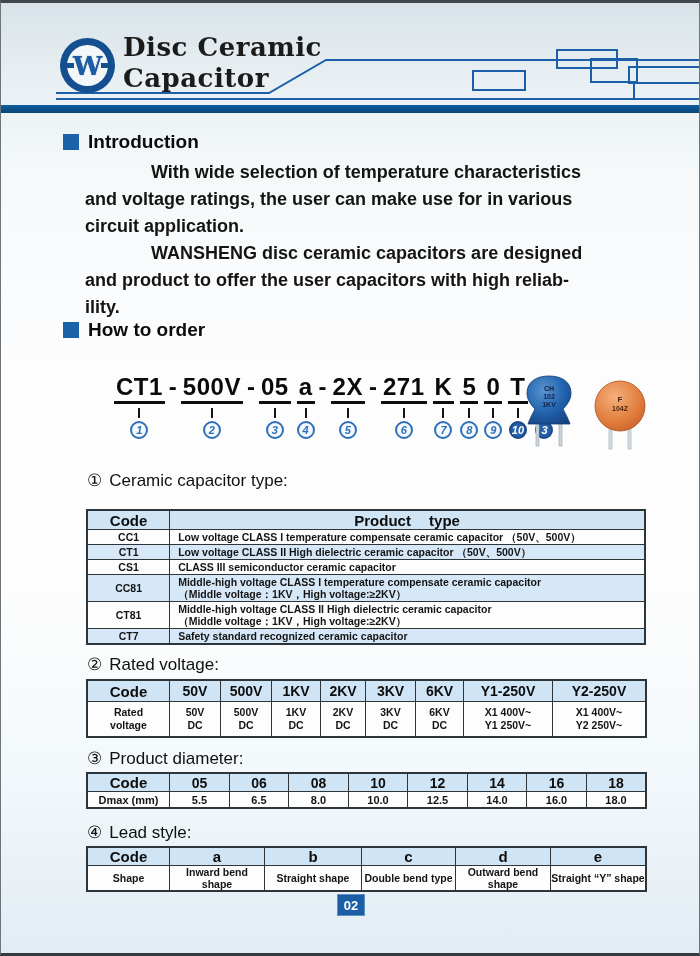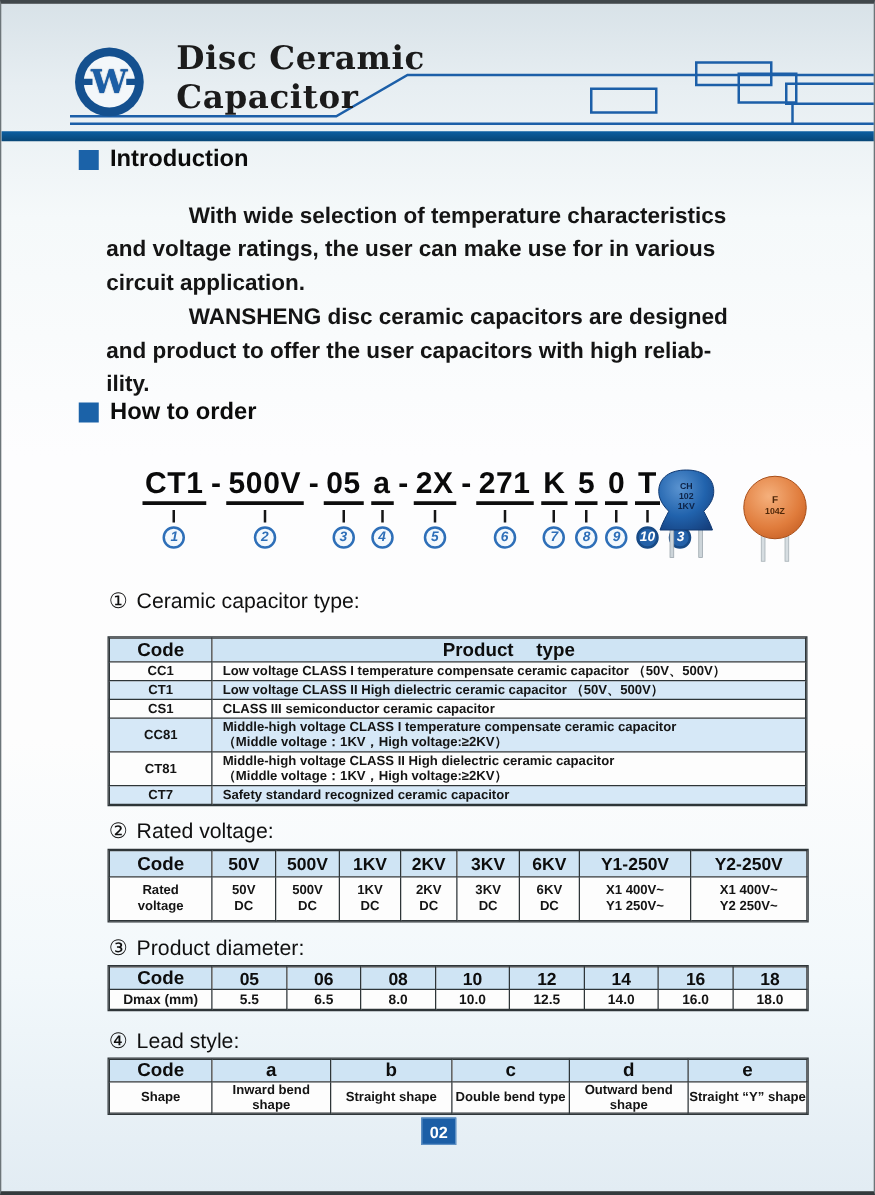--- a/index.html
+++ b/index.html
@@ -11,21 +11,21 @@
     font-family:"Liberation Sans",sans-serif;color:#111;
   }
   
   .logo{position:absolute;left:59px;top:35px;width:55px;height:55px;}
   .logo-outer{width:55px;height:55px;border-radius:50%;background:#14508f;display:flex;align-items:center;justify-content:center;}
   .logo-inner{width:41px;height:41px;border-radius:50%;background:#f3f7fa;display:flex;align-items:center;justify-content:center;position:relative;}
   .logo-inner::before,.logo-inner::after{content:"";position:absolute;top:18px;height:5px;width:8px;background:#14508f;}
   .logo-inner::before{left:-1px;}
   .logo-inner::after{right:-1px;}
   .logo-w{font-family:"DejaVu Serif",serif;font-weight:bold;font-size:26px;color:#1b5ea6;line-height:1;text-shadow:0 0 1px #0d3c73;}
-  .title{position:absolute;left:140px;top:29px;font-family:"DejaVu Serif",serif;font-weight:bold;font-size:26px;line-height:31px;color:#1b1b1b;letter-spacing:0.5px;}
+  .title{position:absolute;left:122px;top:29px;font-family:"DejaVu Serif",serif;font-weight:bold;font-size:26px;line-height:31px;color:#1b1b1b;letter-spacing:0.5px;}
   .deco{position:absolute;left:0;top:0;}
   
   .sec-h{position:absolute;left:62px;display:flex;align-items:center;gap:9px;font-size:19px;font-weight:bold;color:#0c0c0c;}
   .sq{width:16px;height:16px;background:#1b62a8;flex:0 0 auto;}
   
   .intro-text{position:absolute;left:84px;top:156px;width:578px;font-size:18px;font-weight:bold;line-height:27px;color:#141414;}
   .intro-text .para{text-indent:66px;}
   
   .order-row{position:absolute;left:110px;top:370px;display:flex;align-items:flex-start;}
   .op{display:flex;flex-direction:column;align-items:center;margin:0 3px;}
@@ -90,21 +90,21 @@
       <div class="logo-inner">
         <span class="logo-w">W</span>
       </div>
     </div>
   </div>
   <div class="title">
     <div>Disc Ceramic</div>
     <div>Capacitor</div>
   </div>
 
-  <div class="sec-h" style="top:114px;">
+  <div class="sec-h" style="top:128px;">
     <span class="sq"></span>
     <span>Introduction</span>
   </div>
   <div class="intro-text">
       <div class="para">With wide selection of temperature characteristics<br>and voltage ratings, the user can make use for in various<br>circuit application.</div>
       <div class="para">WANSHENG disc ceramic capacitors are designed<br>and product to offer the user capacitors with high reliab-<br>ility.</div>
     </div>
 
   <div class="sec-h" style="top:316px;">
     <span class="sq"></span>

